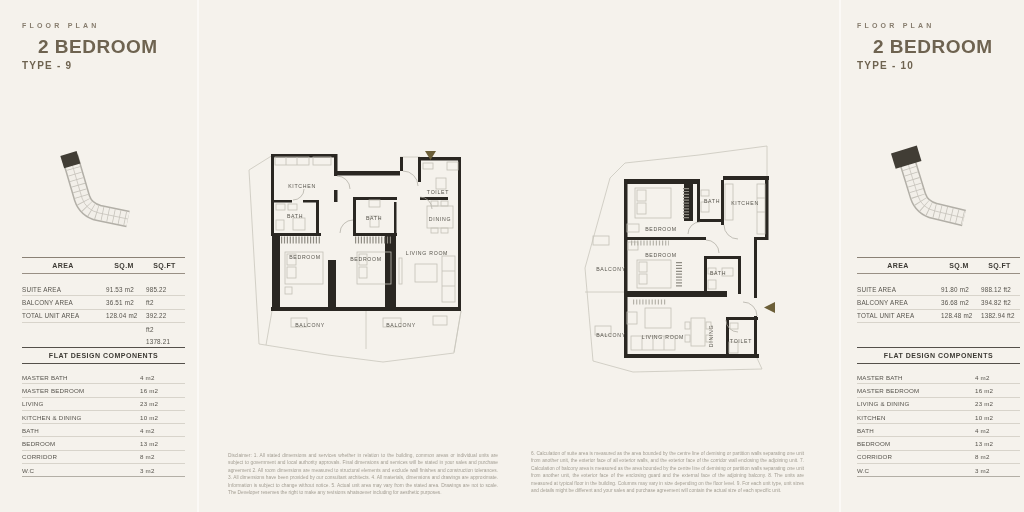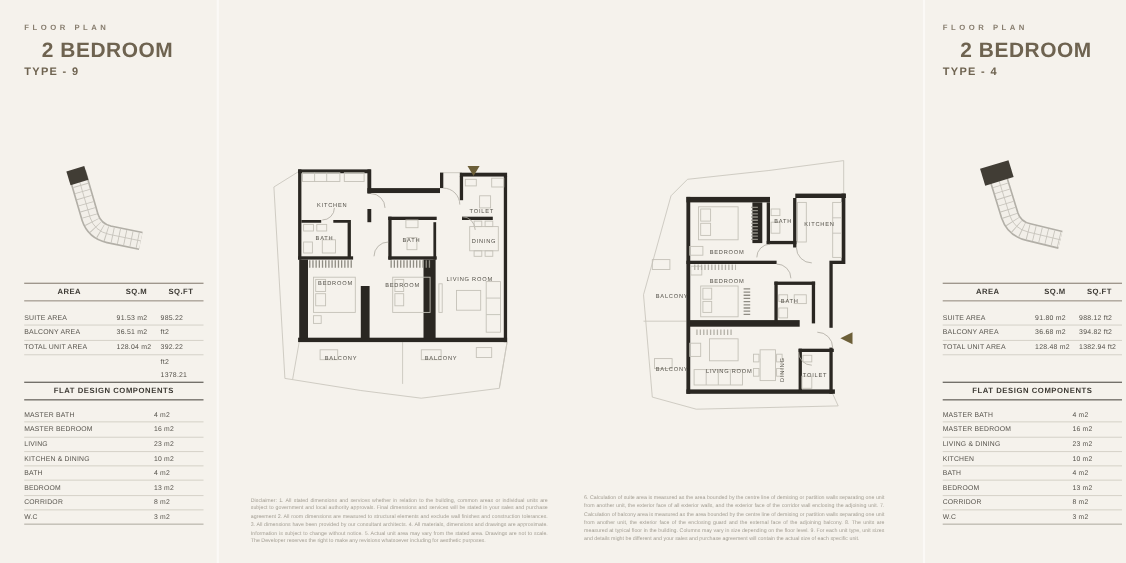--- a/index.html
+++ b/index.html
@@ -317,21 +317,21 @@
       <text x="158" y="196" transform="rotate(-90 158 196)">DINING</text>
       <text x="186" y="203">TOILET</text>
       <text x="56" y="131">BALCONY</text>
       <text x="56" y="197">BALCONY</text>
     </g>
   </svg>
 
   <div class="panel panel-right">
     <div class="eyebrow">FLOOR PLAN</div>
     <div class="title">2 BEDROOM</div>
-    <div class="type">TYPE - 4</div>
+    <div class="type">TYPE - 10</div>
 
     <div class="area">
       <div class="area-head">
         <span>AREA</span>
         <span>SQ.M</span>
         <span>SQ.FT</span>
       </div>
       <div class="area-rows">
         <div class="arow sep">
           <span>SUITE AREA</span>

